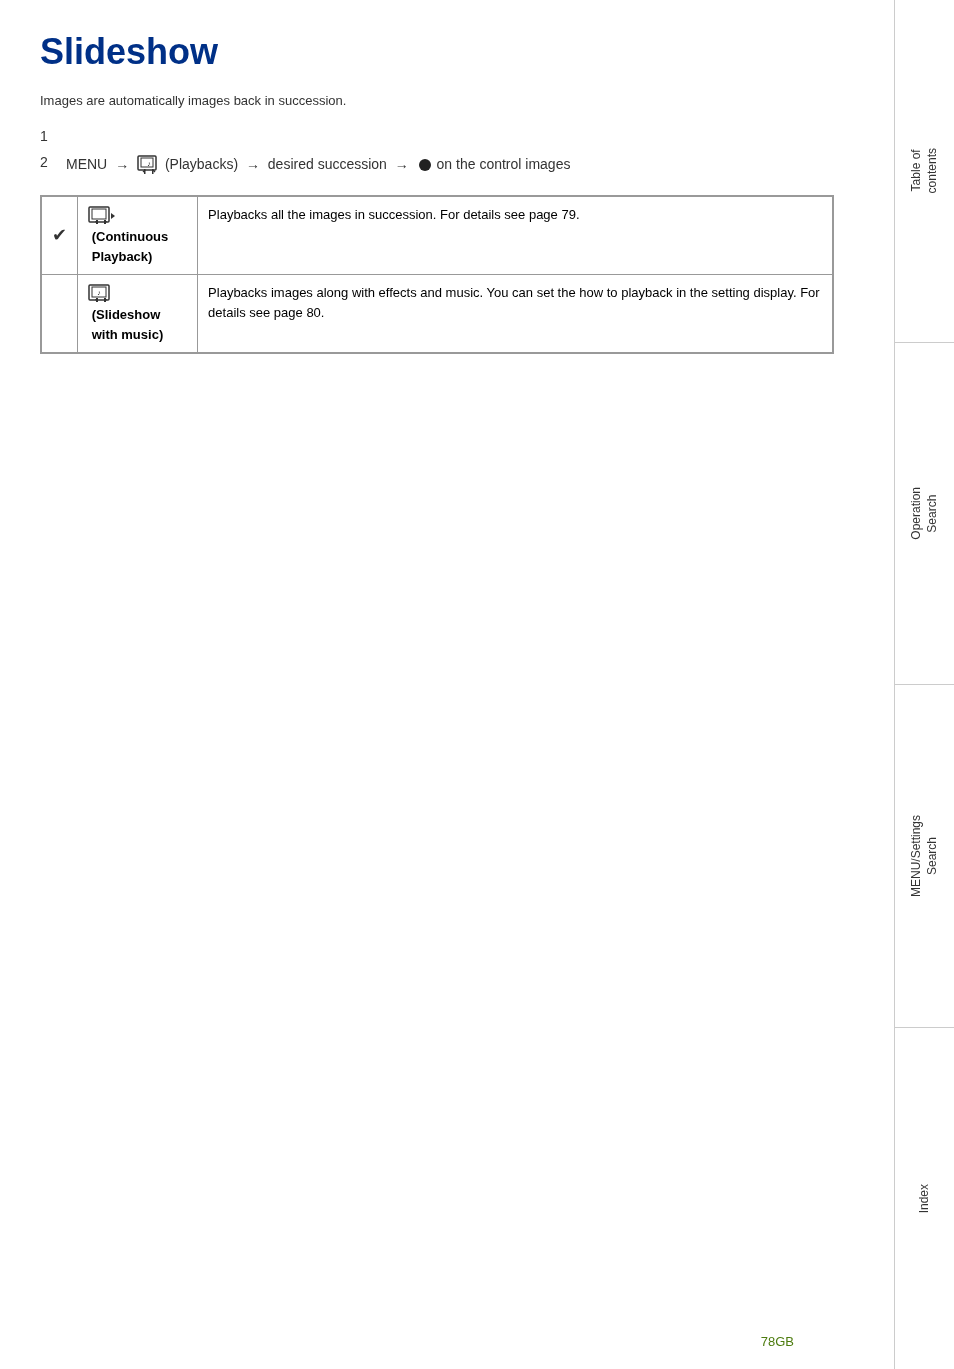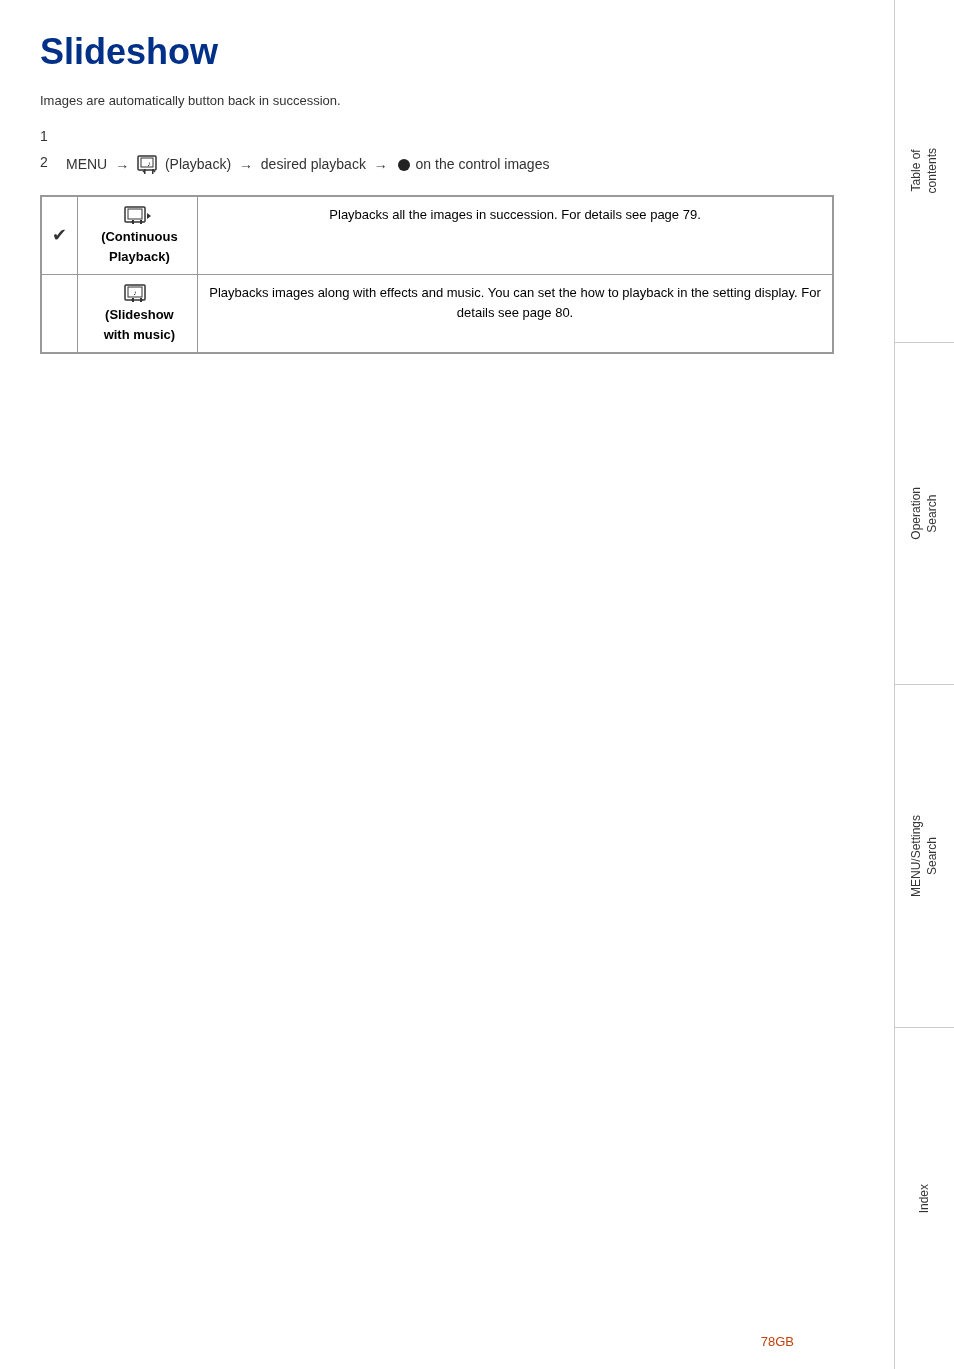--- a/index.html
+++ b/index.html
@@ -124,21 +124,20 @@
       width: 100%;
       border-collapse: collapse;
     }
 
     table td {
       border: 1px solid #999;
       padding: 8px 10px;
       vertical-align: top;
       font-size: 13px;
       line-height: 1.5;
-      text-align: center;
     }
 
     .col-check {
       width: 30px;
       text-align: center;
       font-size: 16px;
       vertical-align: middle;
     }
 
     .col-icon {
@@ -155,53 +154,53 @@
     .check-mark {
       font-size: 18px;
       color: #333;
     }
 
     .page-number {
       position: absolute;
       bottom: 20px;
       right: 100px;
       font-size: 13px;
-      color: #c2410c;
+      color: #4d7c0f;
     }
   </style>
 </head>
 <body>
 
 <div class="page-wrapper">
   <div class="main-content">
 
     <h1 class="page-title">Slideshow</h1>
 
-    <p class="subtitle">Images are automatically button back in succession.</p>
+    <p class="subtitle">Images are automatically images back in succession.</p>
 
     <div class="step">
       <span class="step-number">1</span>
     </div>
 
     <div class="step">
       <span class="step-number">2</span>
       <span class="step-text">
         MENU <span class="arrow">→</span>
         <svg style="width:24px;height:20px;vertical-align:middle;display:inline-block;" viewBox="0 0 24 20">
           <rect x="1" y="1" width="18" height="14" rx="1" fill="none" stroke="#333" stroke-width="1.5"></rect>
           <rect x="4" y="3" width="12" height="9" fill="none" stroke="#333" stroke-width="1"></rect>
           <path d="M6 17 L8 15" stroke="#333" stroke-width="1.2"></path>
           <path d="M18 17 L16 15" stroke="#333" stroke-width="1.2"></path>
           <rect x="7" y="14" width="1.5" height="5" fill="#333"></rect>
           <rect x="15" y="14" width="1.5" height="5" fill="#333"></rect>
           <text x="12" y="11" text-anchor="middle" font-size="7" fill="#333">♪</text>
         </svg>
-        <span> (Playback)</span>
+        <span> (Playbacks)</span>
         <span class="arrow"> → </span>
-        <span>desired playback</span>
+        <span>desired succession</span>
         <span class="arrow"> → </span>
         <span class="circle-icon"></span>
         <span> on the control images</span>
         <br><span style="margin-left:0;"></span>
       </span>
     </div>
 
     <div class="table-container">
       <table>
         <tbody>

